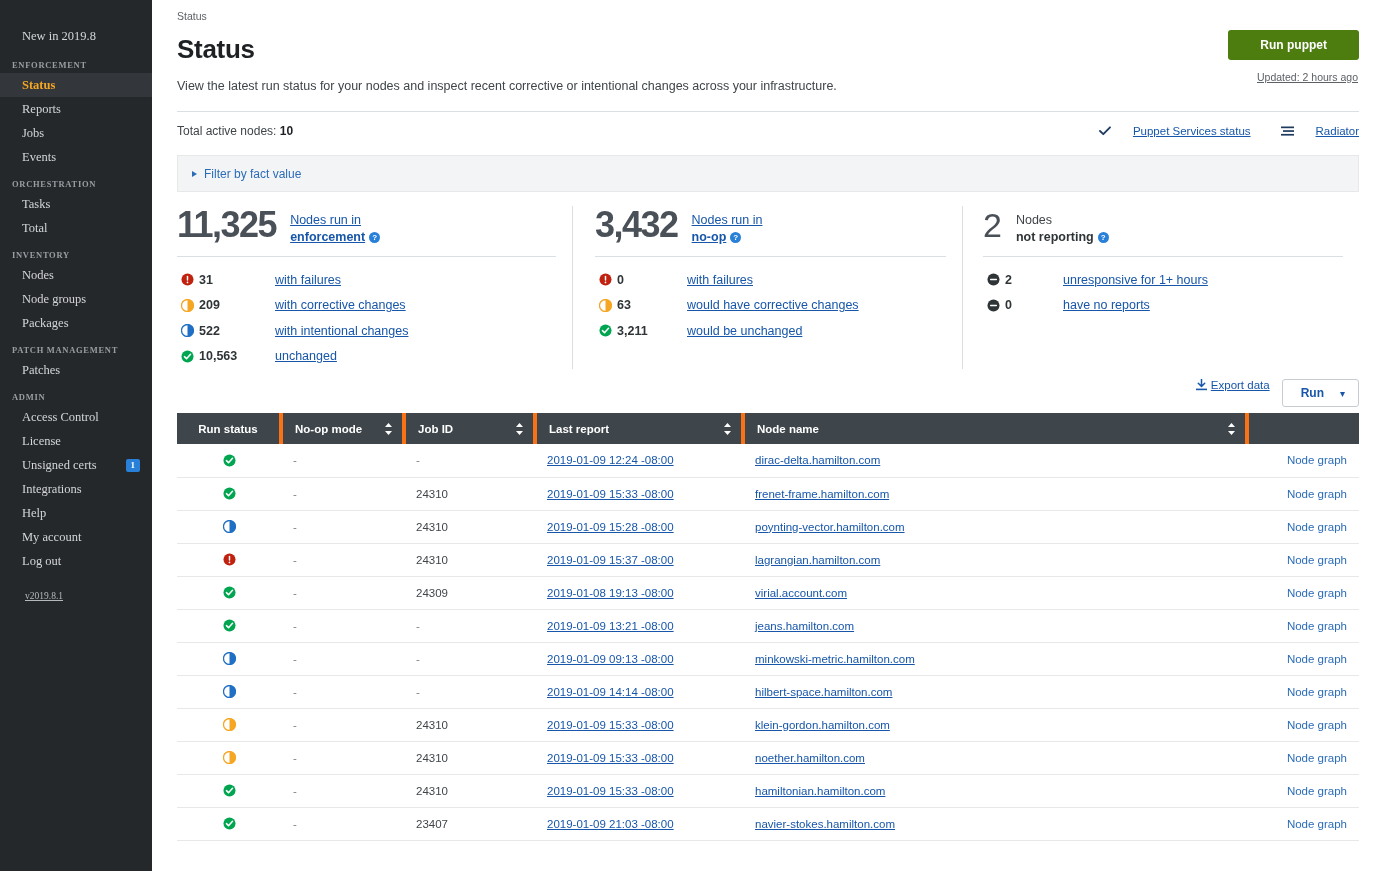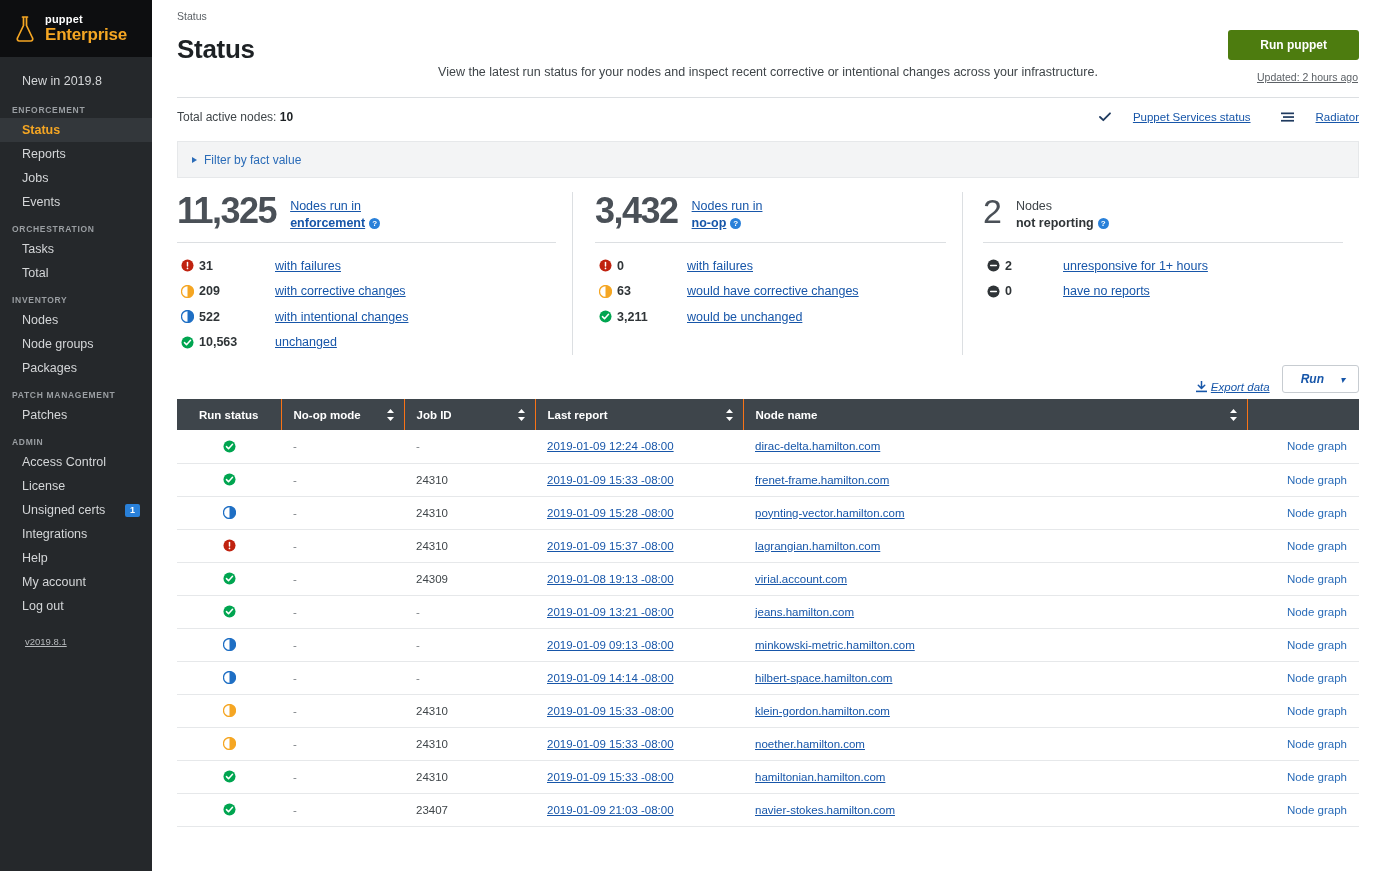--- a/index.html
+++ b/index.html
@@ -29,21 +29,21 @@
   .logo-puppet {
     display: block; color: #ffffff;
     font-size: 11px; font-weight: bold; letter-spacing: .2px;
   }
   .logo-enterprise {
     display: block; color: #f5a623;
     font-size: 17px; font-weight: bold; letter-spacing: -.2px;
     margin-top: 1px;
   }
 
-  .nav { padding-top: 12px; }
+  .nav { padding-top: 24px; font-family: Liberation Serif, serif; }
   .nav-item {
     display: flex; align-items: center; justify-content: space-between;
     height: 24px; padding: 0 12px 0 22px;
     color: #d4d6d8; font-size: 12.5px;
     cursor: pointer; white-space: nowrap;
   }
   .nav-item.active { background: #33373b; color: #f5a623; font-weight: bold; }
   .nav-item.top { margin-bottom: 12px; }
   .nav-group {
     padding: 0 0 3px 12px;
@@ -68,21 +68,21 @@
     flex: 1; height: 871px; overflow: hidden;
     position: relative; background: #fff;
   }
   .page-head { padding: 10px 20px 0 25px; position: relative; }
   .breadcrumb { color: #5c6166; font-size: 10.5px; }
   .page-title {
     font-size: 26px; font-weight: bold; color: #1d2124;
     margin-top: 12px; letter-spacing: -.3px;
   }
   .page-desc {
-    font-size: 12.5px; color: #3f4549; text-align: center;
+    margin-top: 14px; font-size: 12.5px; color: #3f4549;
   }
   .btn-primary {
     position: absolute; right: 20px; top: 30px;
     background: #4d7c0f; color: #fff;
     font-size: 12px; font-weight: bold;
     border: none; border-radius: 3px;
     padding: 8px 32px; cursor: pointer;
   }
   .updated {
     position: absolute; right: 21px; top: 71px;
@@ -156,22 +156,22 @@
     font-weight: bold; font-size: 12.5px;
   }
   .stat-link { color: #1756a9; text-decoration: underline; cursor: pointer; text-align: center; }
   .c2 .stat-count { width: 70px; }
   .c3 .stat-count { width: 58px; }
 
   .ic { width: 13px; height: 13px; display: block; }
 
   
   .table-ctrls {
-    display: flex; align-items: flex-end; justify-content: flex-end;
-    gap: 12px; margin: 10px 20px 0 25px; font-style: italic;
+    display: flex; align-items: flex-start; justify-content: flex-end;
+    gap: 12px; margin: 10px 20px 0 25px;
   }
   .export-link {
     display: flex; align-items: center; gap: 4px;
     color: #1756a9; font-size: 11.5px; cursor: pointer;
   }
   .export-link .lbl { text-decoration: underline; }
   .run-split {
     display: flex; align-items: center;
     border: 1px solid #c7ccd1; border-radius: 3px;
     height: 28px; background: #fff; cursor: pointer;
@@ -185,21 +185,21 @@
   }
 
   
   .tbl-wrap { margin: 6px 20px 0 25px; }
   table { width: 100%; border-collapse: collapse; table-layout: fixed; }
   thead th {
     background: #3e454b; color: #fff;
     font-size: 11.5px; font-weight: bold;
     text-align: left; height: 31px;
     padding: 0 12px; position: relative;
-    border-right: 1px solid #f97316;
+    border-right: 4px solid #f97316;
   }
   thead th:last-child { border-right: none; }
   .sort-ic {
     position: absolute; right: 9px; top: 50%;
     transform: translateY(-50%);
     width: 9px; height: 13px;
   }
   tbody td {
     height: 33px; font-size: 11.5px; color: #3f4549;
     border-bottom: 1px solid #e6e8ea;
@@ -218,29 +218,20 @@
   .lnk-plain { color: #2b6cb8; cursor: pointer; }
   .dash { color: #7b8085; }
   .cell-ic { display: inline-block; vertical-align: middle; }
 </style>
 </head>
 <body>
 
 <div class="app">
 
   <div class="sidebar">
-    <div class="logo-wrap">
-      <svg class="flask-icon" viewBox="0 0 22 28">
-        <path d="M8.5 2 h5 M9.5 2 v8.5 L3.5 23 a2 2 0 0 0 1.8 3 h11.4 a2 2 0 0 0 1.8-3 L12.5 10.5 V2" fill="none" stroke="#f5a623" stroke-width="1.7" stroke-linecap="round" stroke-linejoin="round"></path>
-      </svg>
-      <div class="logo-text">
-        <span class="logo-puppet">puppet</span>
-        <span class="logo-enterprise">Enterprise</span>
-      </div>
-    </div>
 
     <div class="nav">
       <div class="nav-item top">
         <span>New in 2019.8</span>
       </div>
       <div id="nav-groups">
           <div class="nav-group">ENFORCEMENT</div>
           <div class="nav-item active">
             <span>Status</span>
           </div>

